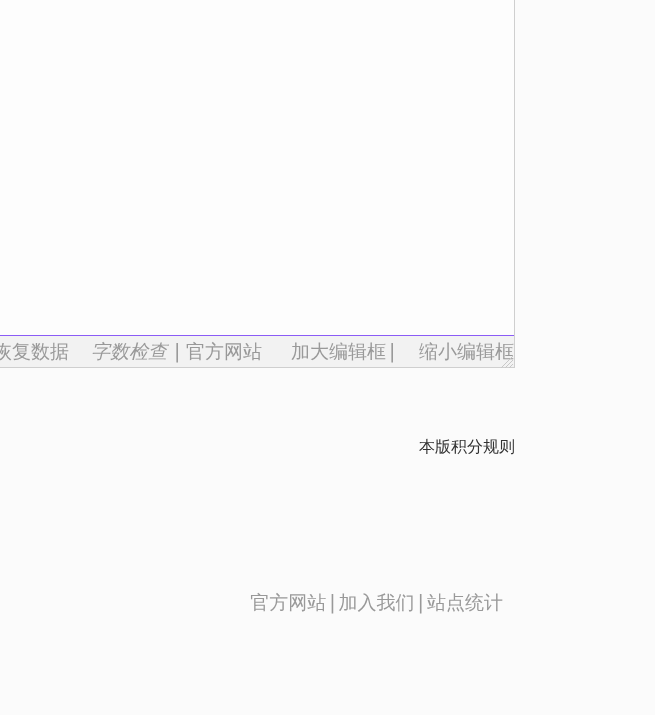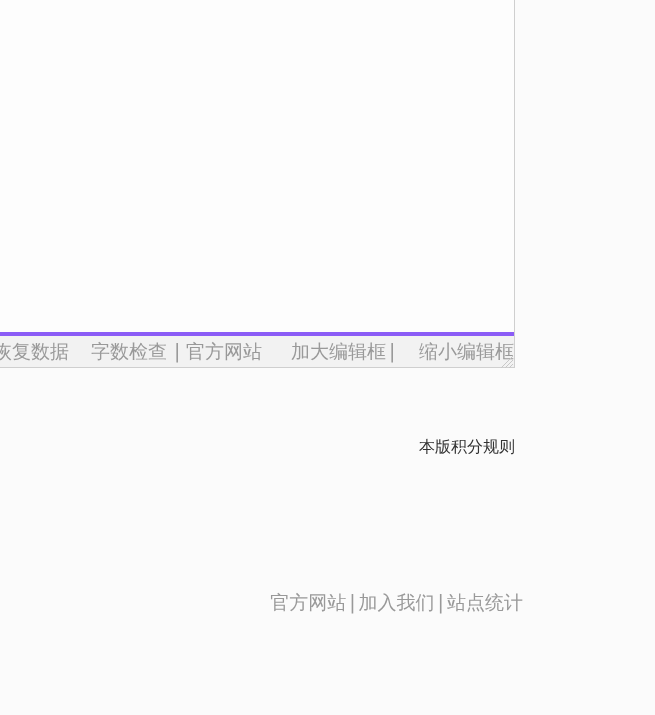--- a/index.html
+++ b/index.html
@@ -25,21 +25,21 @@
       position: absolute;
       left: 0; top: 0; right: 0;
       height: 338px;
       background: #fdfdfd;
     }
     .editor-toolbar {
       position: absolute;
       left: 0; right: 0; bottom: 0;
       height: 31px;
       background: #f2f2f2;
-      border-top: 4px solid #8b5cf6;
+      border-top: 1px solid #8b5cf6;
       font-size: 19px;
       color: #999999;
       white-space: nowrap;
     }
     .tb-item {
       position: absolute;
       top: 3px;
       line-height: 24px;
       cursor: pointer;
     }
@@ -63,21 +63,21 @@
       right: 140px;
       font-size: 16px;
       color: #333333;
       line-height: 26px;
       white-space: nowrap;
       cursor: pointer;
     }
     .footer-links {
       position: absolute;
       top: 589px;
-      right: 132px;
+      right: 152px;
       font-size: 19px;
       color: #999999;
       line-height: 26px;
       white-space: nowrap;
       text-align: right;
     }
     .footer-links a {
       color: #999999;
       text-decoration: none;
       cursor: pointer;
@@ -87,21 +87,21 @@
       margin: 0 3px;
     }
   </style>
 </head>
 <body>
 
 <div class="editor">
   <div class="editor-body"></div>
   <div class="editor-toolbar">
     <span class="tb-item" style="left:-6px;">恢复数据</span>
-    <span class="tb-item" style="left:92px;">字数检查</span>
+    <span class="tb-item" style="left:92px;font-style:italic;">字数检查</span>
     <span class="tb-sep" style="left:175px;">|</span>
     <span class="tb-item" style="left:187px;">官方网站</span>
     <span class="tb-item" style="left:292px;">加大编辑框</span>
     <span class="tb-sep" style="left:390px;">|</span>
     <span class="tb-item" style="left:420px;">缩小编辑框</span>
     <span class="resize-handle">
       <svg width="16" height="16" viewBox="0 0 16 16">
         <line x1="15" y1="3" x2="3" y2="15" stroke="#c8c8c8" stroke-width="1"></line>
         <line x1="15" y1="7" x2="7" y2="15" stroke="#c8c8c8" stroke-width="1"></line>
         <line x1="15" y1="11" x2="11" y2="15" stroke="#c8c8c8" stroke-width="1"></line>

